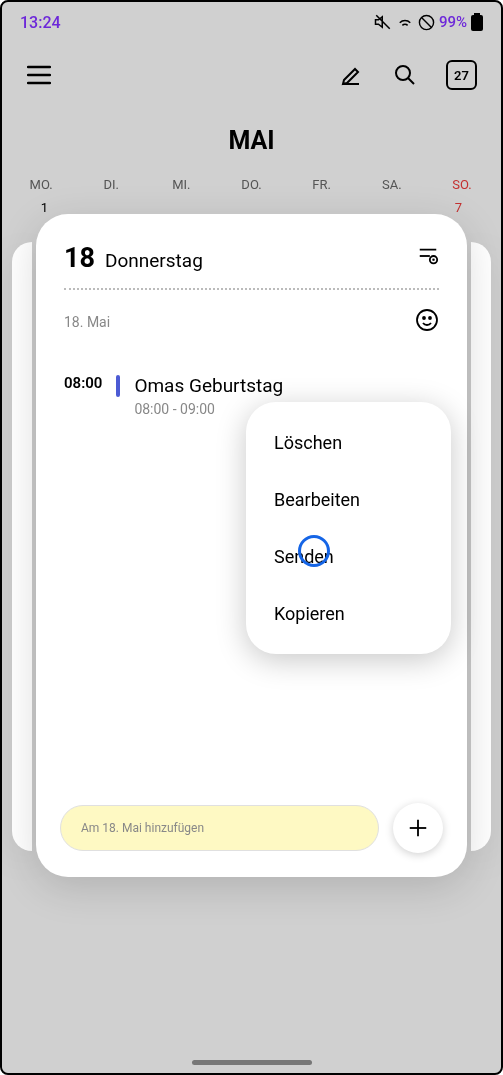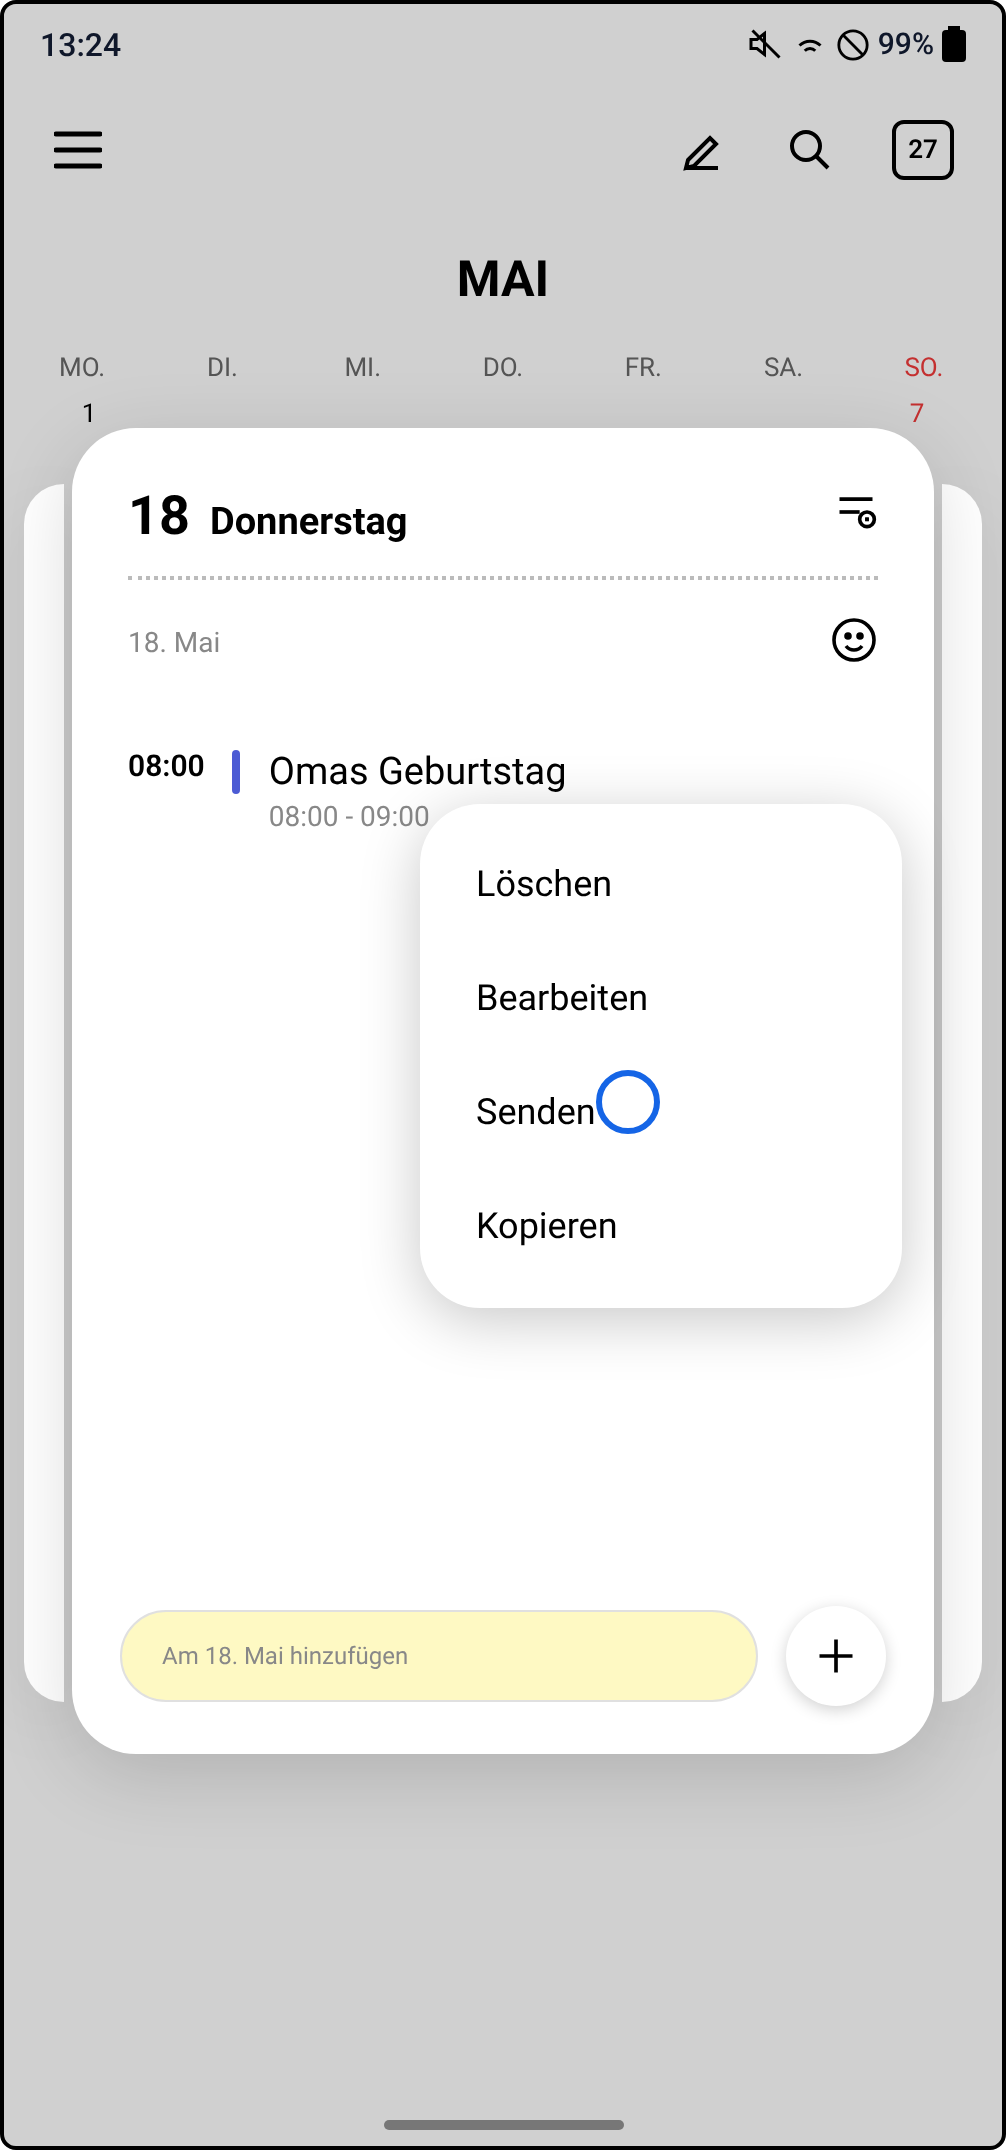--- a/index.html
+++ b/index.html
@@ -1,21 +1,21 @@
 <!DOCTYPE html>
 <html><head>
 <meta charset="utf-8">
 <style>
   * { box-sizing: border-box; margin: 0; padding: 0; font-family: -apple-system, BlinkMacSystemFont, 'Segoe UI', Roboto, sans-serif; }
   body { width: 503px; height: 1075px; background: #fff; position: relative; overflow: hidden; }
   .device-frame { position: absolute; inset: 0; border: 2px solid #000; border-radius: 8px; pointer-events: none; z-index: 100; }
   .screen { position: absolute; inset: 2px; background: #d0d0d0; border-radius: 6px; overflow: hidden; }
 
   
-  .status-bar { display: flex; justify-content: space-between; align-items: center; padding: 8px 18px 4px; height: 36px; font-size: 16px; font-weight: 500; color: #0f172a; }
+  .status-bar { display: flex; justify-content: space-between; align-items: center; padding: 8px 18px 4px; height: 36px; font-size: 16px; font-weight: 500; color: #6d28d9; }
   .status-right { display: flex; align-items: flex-end; gap: 4px; }
 
   
   .app-header { display: flex; align-items: center; justify-content: space-between; padding: 22px 24px 8px; }
   .header-right { display: flex; align-items: center; gap: 28px; }
   .menu-icon, .edit-icon, .search-icon { width: 26px; height: 26px; display: flex; align-items: center; justify-content: center; }
   .today-badge { width: 31px; height: 30px; border: 2px solid #000; border-radius: 6px; display: flex; align-items: center; justify-content: center; font-size: 13px; font-weight: 600; }
 
   
   .month-title { text-align: center; font-size: 25px; font-weight: 700; padding: 28px 0 18px; }
@@ -29,39 +29,39 @@
   .date-cell.red { color: #c43030; }
 
   
   .day-sheet { position: absolute; left: 34px; right: 34px; top: 212px; bottom: 196px; background: #fff; border-radius: 32px; box-shadow: 0 10px 40px rgba(0,0,0,0.15); padding: 28px 28px 24px; }
   .day-sheet-peek-left { position: absolute; left: 10px; width: 20px; top: 240px; bottom: 222px; background: #fff; border-radius: 20px 0 0 20px; box-shadow: 0 10px 40px rgba(0,0,0,0.08); }
   .day-sheet-peek-right { position: absolute; right: 10px; width: 20px; top: 240px; bottom: 222px; background: #fff; border-radius: 0 20px 20px 0; box-shadow: 0 10px 40px rgba(0,0,0,0.08); }
 
   .day-header { display: flex; align-items: center; justify-content: space-between; padding-bottom: 14px; border-bottom: 2px dotted #bbb; }
   .day-title { display: flex; align-items: baseline; gap: 10px; }
   .day-number { font-size: 27px; font-weight: 700; }
-  .day-name { font-size: 19px; font-weight: 700; }
+  .day-name { font-size: 19px; font-weight: 400; }
 
   .date-line { display: flex; justify-content: space-between; align-items: center; padding: 18px 0 8px; }
   .date-line-text { font-size: 14px; color: #888; }
 
   .event-row { display: flex; gap: 14px; padding: 30px 0 0 0; }
   .event-time { font-size: 15px; font-weight: 600;}
   .event-bar { width: 4px; height: 22px; background: #4c5bd4; border-radius: 3px; margin-top: 1px; }
   .event-body { flex: 1; }
   .event-title { font-size: 19px; margin-bottom: 4px; }
   .event-sub { font-size: 14px; color: #888; }
 
   
   .add-bar { position: absolute; left: 24px; right: 24px; bottom: 24px; display: flex; align-items: center; gap: 14px; }
   .add-input { flex: 1; height: 46px; background: #fef9c3; border: 1px solid #e0e0e0; border-radius: 24px; padding: 0 20px; font-size: 12px; color: #888; display: flex; align-items: center; }
   .add-btn { width: 50px; height: 50px; border-radius: 25px; background: #fff; box-shadow: 0 2px 8px rgba(0,0,0,0.18); display: flex; align-items: center; justify-content: center; font-size: 26px; }
 
   
-  .context-menu { position: absolute; top: 400px; right: 50px; width: 241px; background: #fff; border-radius: 30px; box-shadow: 0 6px 30px rgba(0,0,0,0.22); padding: 12px 0; z-index: 50; }
+  .context-menu { position: absolute; top: 400px; right: 50px; width: 205px; background: #fff; border-radius: 30px; box-shadow: 0 6px 30px rgba(0,0,0,0.22); padding: 12px 0; z-index: 50; }
   .menu-item { padding: 18px 28px; font-size: 18px; }
 
   
   .ring { position: absolute; width: 32px; height: 32px; border: 3px solid #1565e6; border-radius: 50%; z-index: 60; }
 
   
   .home-indicator { position: absolute; bottom: 8px; left: 50%; transform: translateX(-50%); width: 120px; height: 5px; background: #777; border-radius: 3px; }
 </style>
 </head>
 <body>

